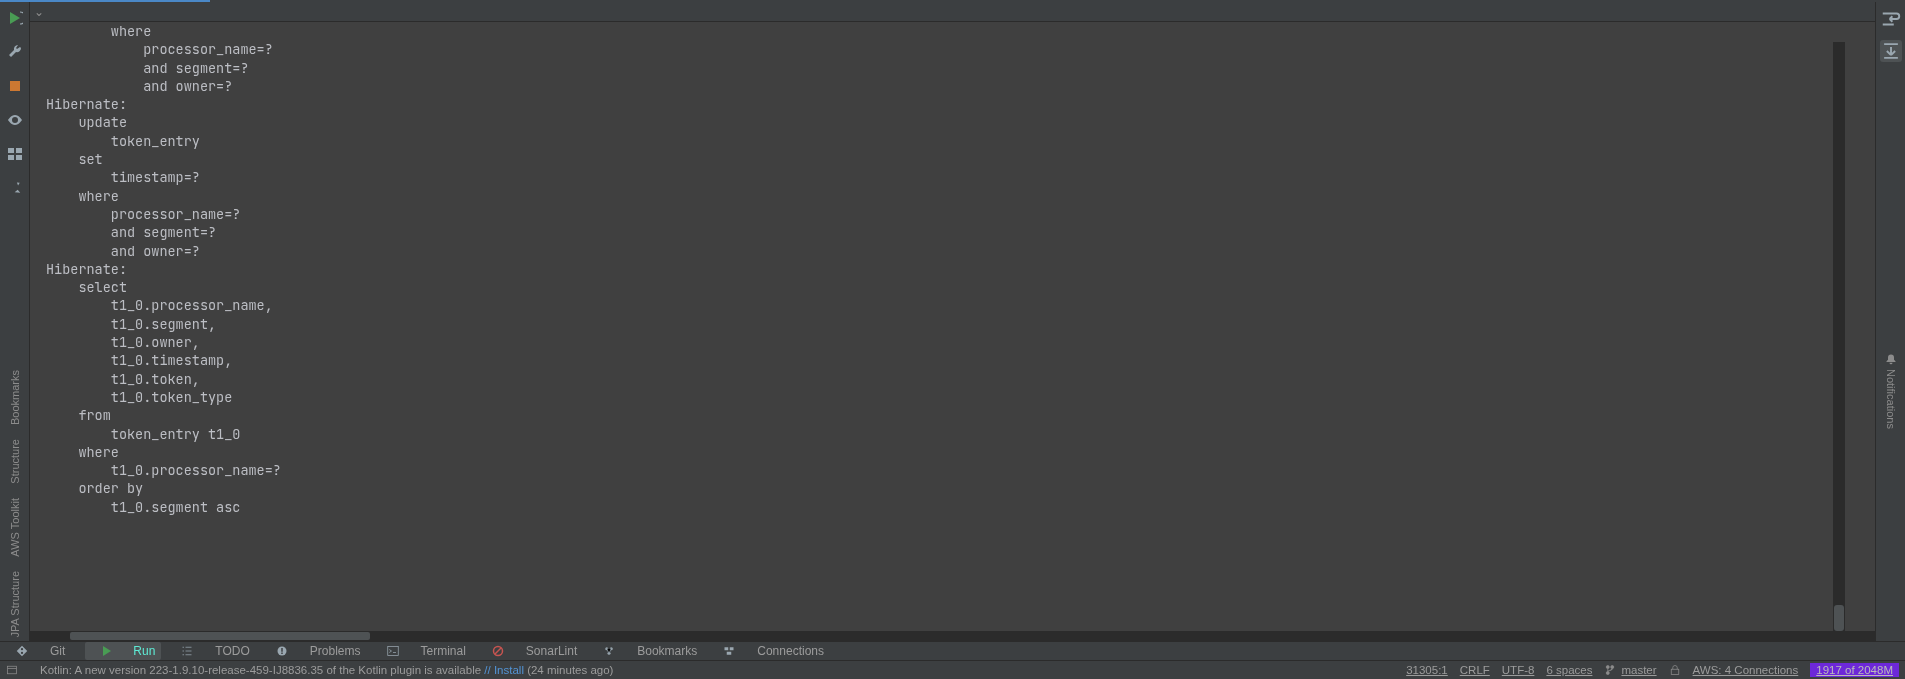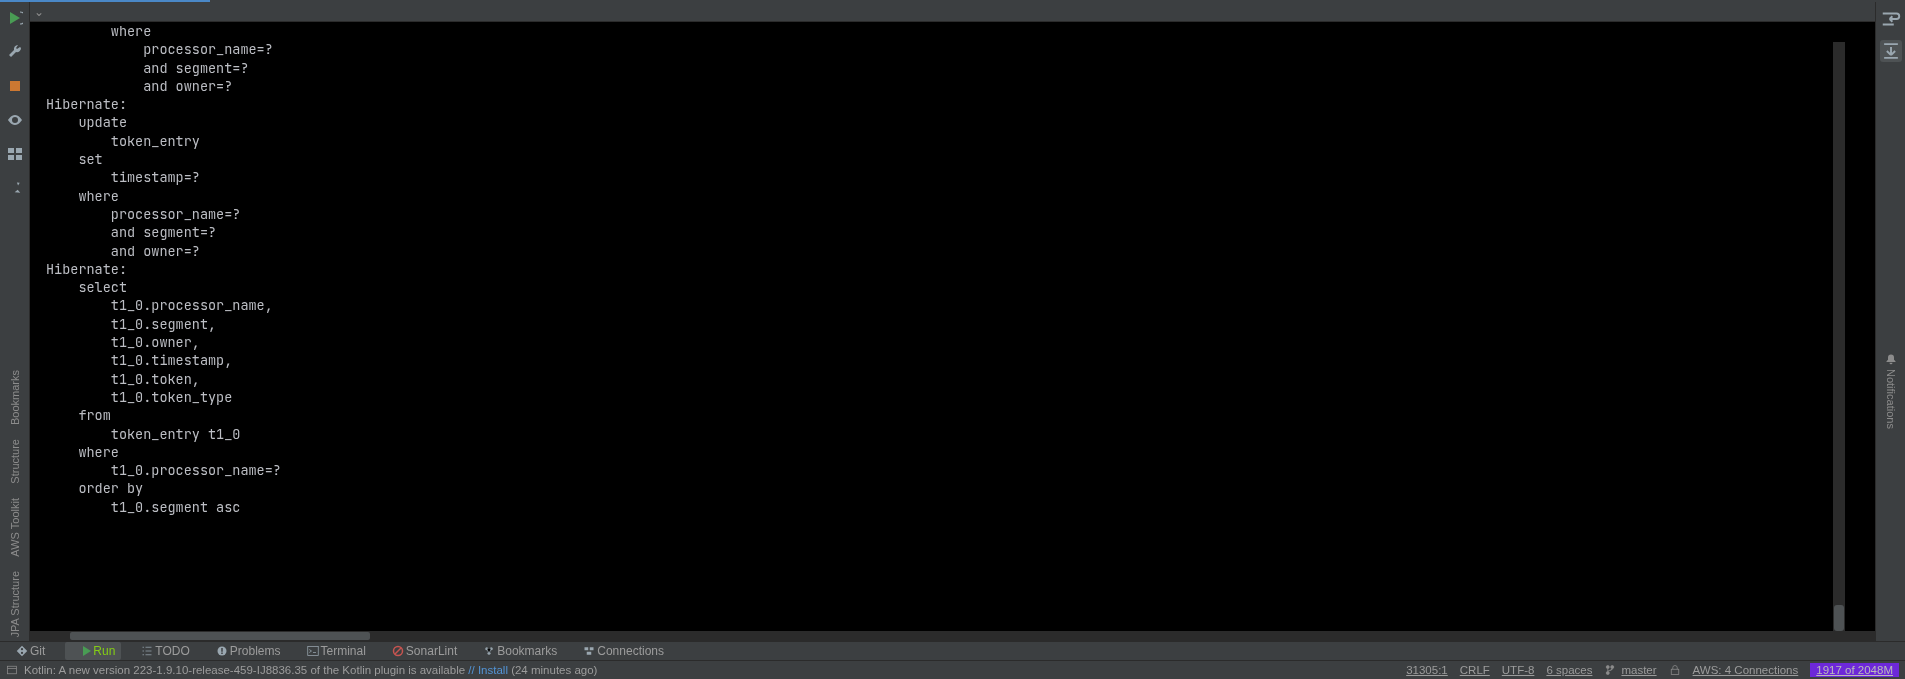--- a/index.html
+++ b/index.html
@@ -85,21 +85,21 @@
     align-items:center;
     padding-left: 4px;
     border-bottom: 1px solid #2b2b2b;
   }
   .console-header .chev {
     color:#8c8c8c;
     font-size:12px;
   }
   .console-body {
     flex: 1;
-    background: #000000;
+    background: #404040;
     overflow: hidden;
     position: relative;
   }
   .console-pre {
     font-family: "JetBrains Mono","Consolas",monospace;
     font-size: 13.5px;
     line-height: 18.3px;
     color: #bcbec4;
     white-space: pre;
     padding: 0 0 0 16px;
@@ -173,40 +173,40 @@
     display:flex;
     align-items:center;
     gap:14px;
     padding-left:10px;
     border-top:1px solid #2b2b2b;
     border-bottom:1px solid #2b2b2b;
     font-size:12px;
     color:#9c9c9c;
   }
   .tool-tabs .tab {
-    display:flex;align-items:center;gap:2px;cursor:pointer;
+    display:flex;align-items:center;gap:22px;cursor:pointer;
     padding:2px 6px;
   }
   .tool-tabs .tab.active {
-    color:#84cc16;
+    color:#5eead4;
     background:#4e5254;
     border-radius:2px;
     padding-left:18px;
   }
   .tool-tabs .tab svg{width:12px;height:12px;}
   .status-bar {
     height:20px;
     display:flex;
     align-items:center;
     font-size:11.5px;
     color:#9c9c9c;
     padding:0 6px;
     gap:12px;
   }
-  .status-bar .msg { flex:0 0 auto; display:flex;align-items:center;gap:6px;}
+  .status-bar .msg { flex:0 0 auto; display:flex;align-items:center;gap:22px;}
   .status-bar .msg .link { color:#5394d6; cursor:pointer;}
   .status-bar .spacer{flex:1;}
   .status-bar .seg{display:flex;align-items:center;gap:5px;cursor:pointer;text-decoration:underline;}
   .status-bar .mem {
     background:#6d28d9;
     padding:1px 6px;
     color:#bbbbbb;
   }
   .orange-sq{width:10px;height:10px;background:#cc7832;}
   .green-tri{width:0;height:0;border-left:8px solid #499c54;border-top:5px solid transparent;border-bottom:5px solid transparent;}

